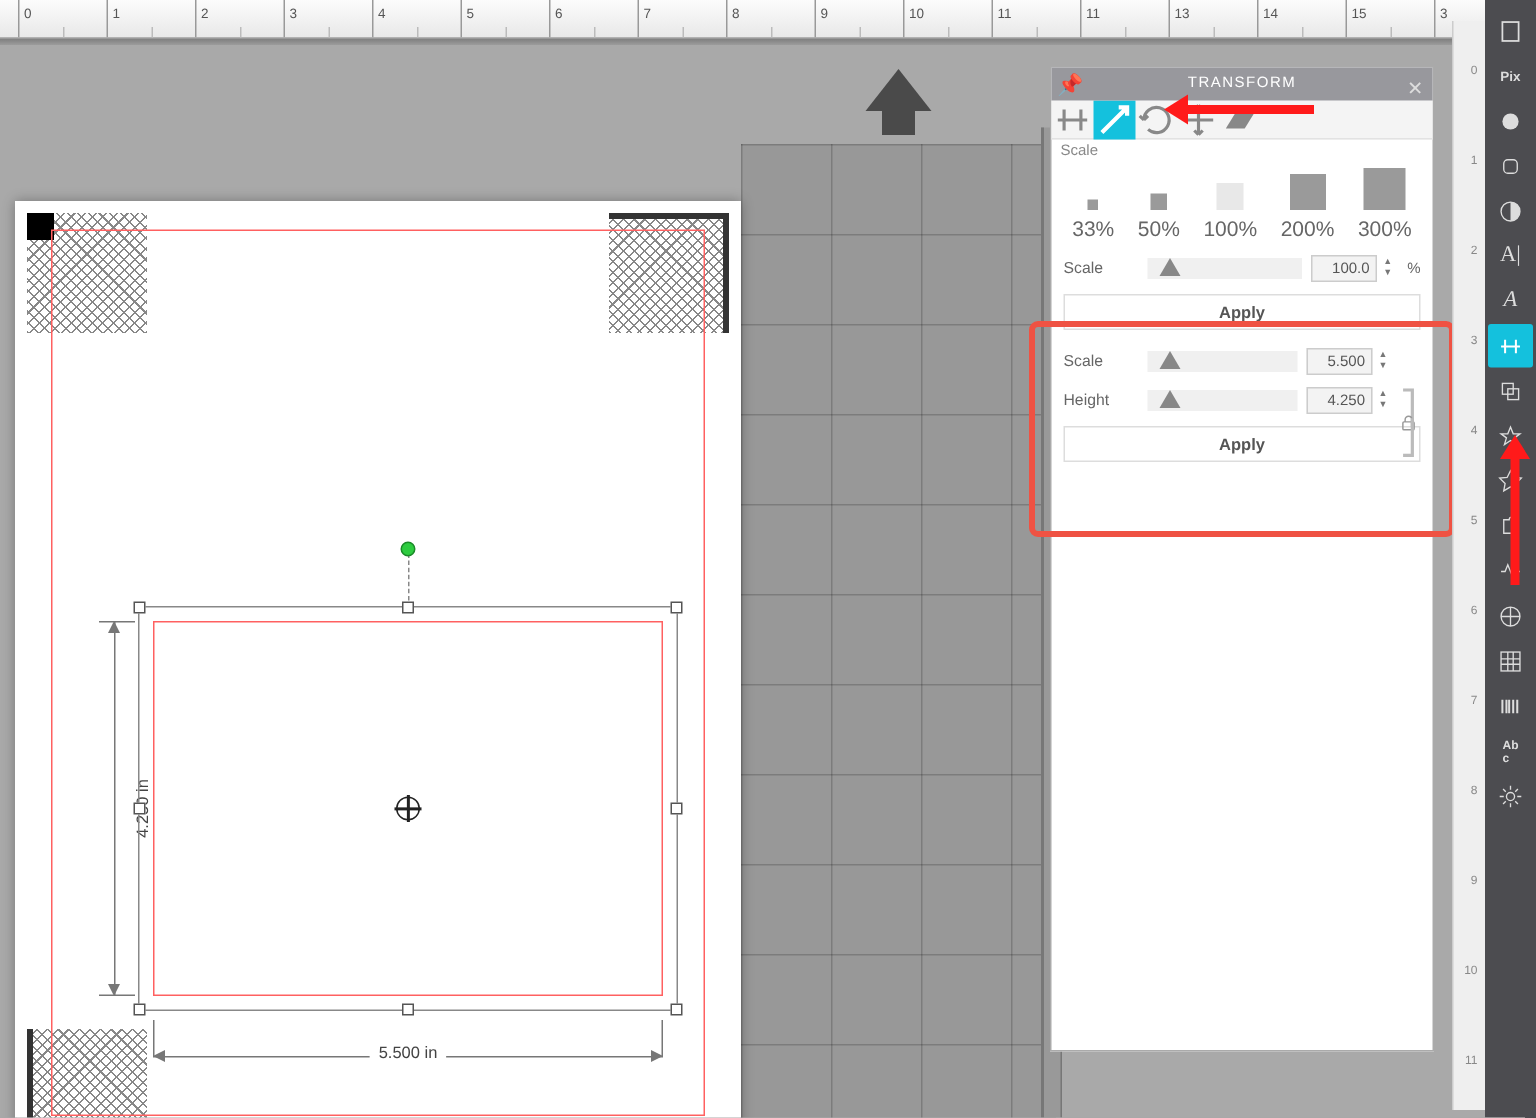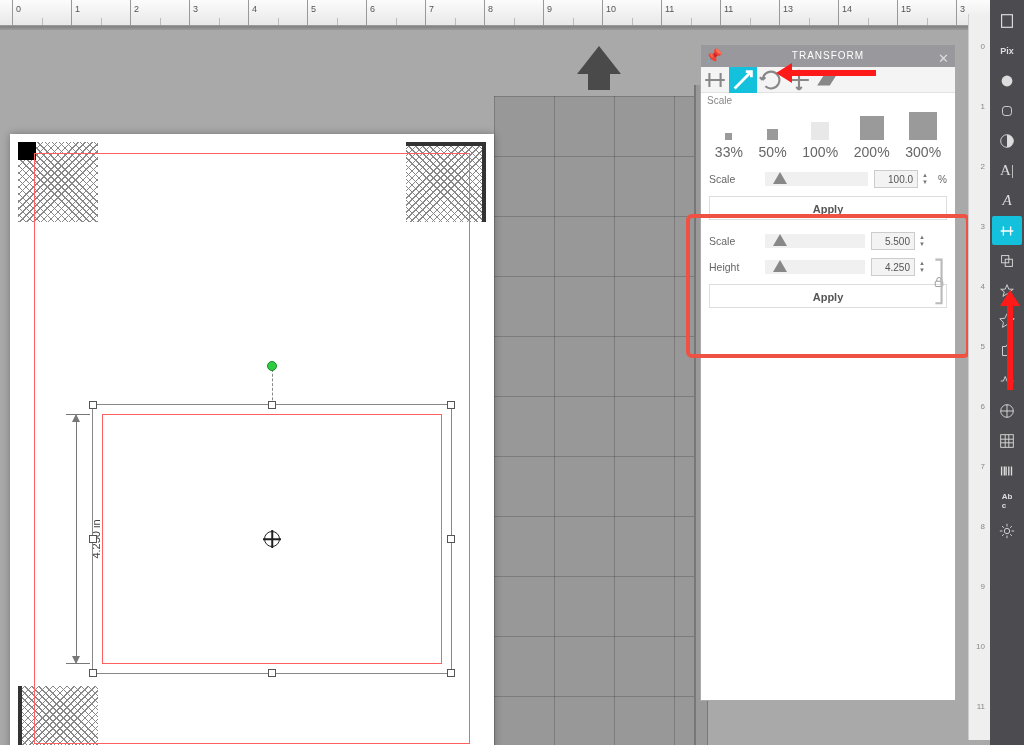--- a/index.html
+++ b/index.html
@@ -222,20 +222,26 @@
         <div class="h tl"></div>
         <div class="h tm"></div>
         <div class="h tr"></div>
         <div class="h ml"></div>
         <div class="h mr"></div>
         <div class="h bl"></div>
         <div class="h bm"></div>
         <div class="h br"></div>
       </div>
       <div class="sel-inner"></div>
+      <div class="dim-b">
+        <div class="ext l"></div>
+          <div class="ext r"></div>
+        <div class="line"></div>
+        <div class="lbl">5.500 in</div>
+      </div>
     </div>
   </div>
 </div>
 
 <div class="panel">
   <div class="panel-title">
     <span class="pin">📌</span>
     <span>TRANSFORM</span>
     <span class="close">✕</span>
   </div>

